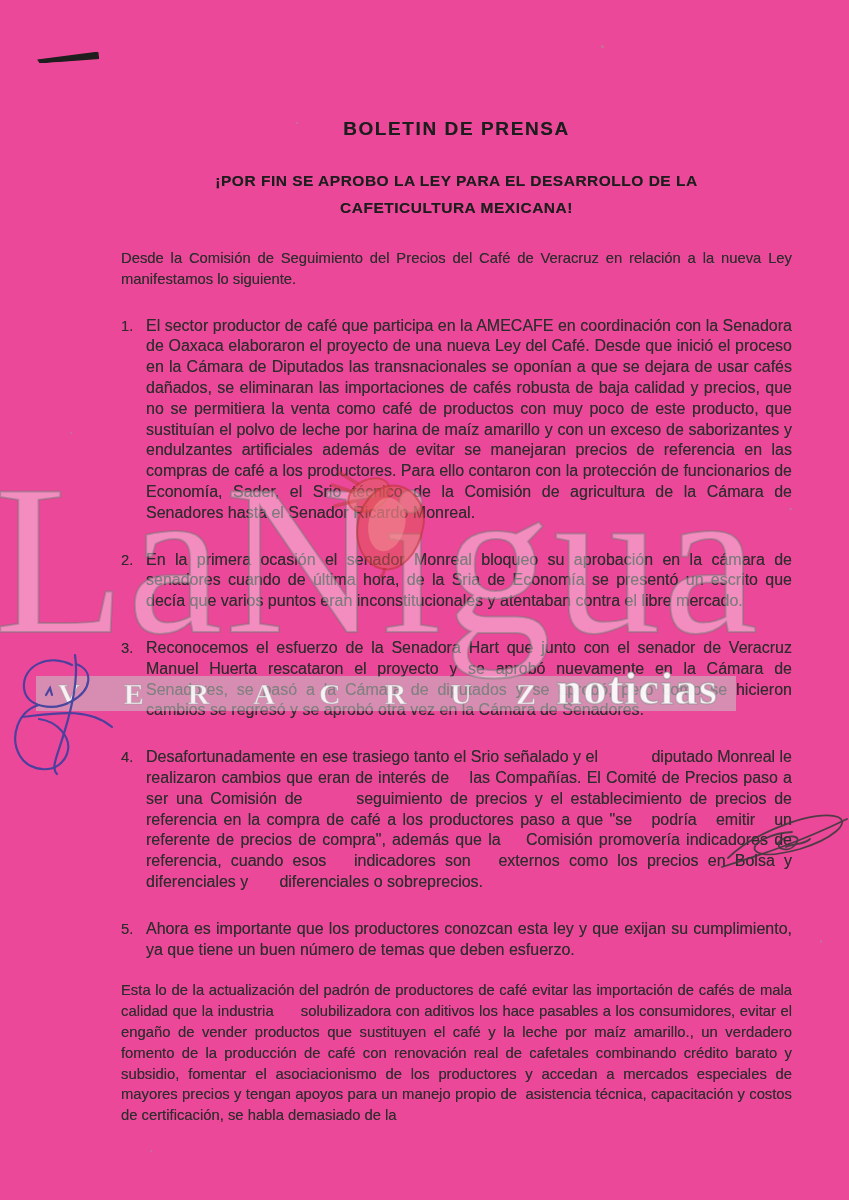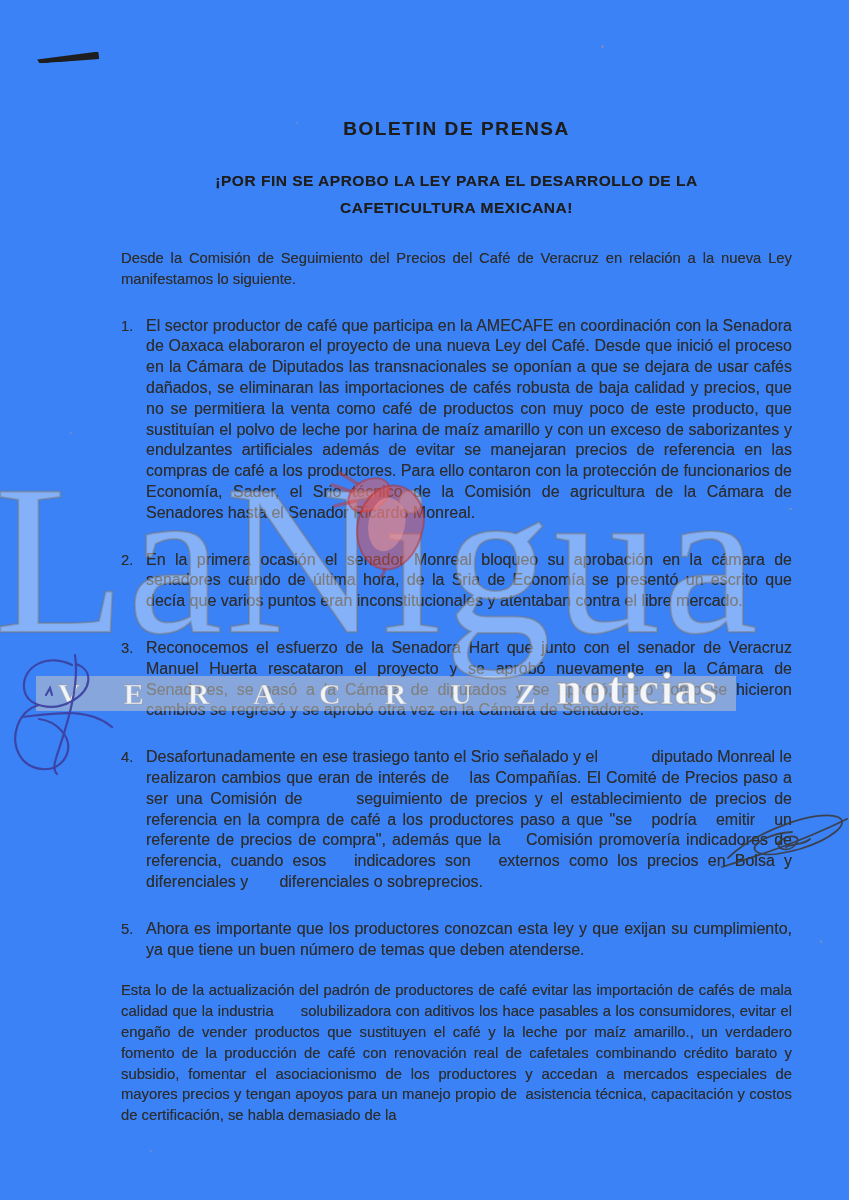--- a/index.html
+++ b/index.html
@@ -1,18 +1,18 @@
 <!DOCTYPE html>
 <html><head>
 <meta charset="utf-8">
 <style>
   html,body{margin:0;padding:0;}
   body{background:#e9e9e7;font-family:"Liberation Sans",sans-serif;}
   .page{
-    position:relative;width:849px;height:1200px;background:#3b82f6;overflow:hidden;
+    position:relative;width:849px;height:1200px;background:#ec4899;overflow:hidden;
     box-shadow:0 0 6px rgba(0,0,0,.25);
   }
   
   .corner-mark{
     position:absolute;left:37px;top:53px;width:62px;height:9px;background:#1e1e1e;
     transform:rotate(-3deg);border-radius:2px;
     clip-path:polygon(0 55%,100% 0,100% 85%,4% 100%);
   }
   .speck{position:absolute;background:#9a9a96;border-radius:50%;opacity:.55;}
   
@@ -96,21 +96,21 @@
     <div class="item">
       <span class="num">3.</span>
       <span class="txt">Reconocemos el esfuerzo de la Senadora Hart que junto con el senador de Veracruz Manuel Huerta rescataron el proyecto y se aprobó nuevamente en la Cámara de Senadores, se pasó a la Cámara de diputados y se aprobó, pero como se hicieron cambios se regresó y se aprobó otra vez en la Cámara de Senadores.</span>
     </div>
     <div class="item">
       <span class="num">4.</span>
       <span class="txt">Desafortunadamente en ese trasiego tanto el Srio señalado y el&nbsp;&nbsp;&nbsp;&nbsp;&nbsp;&nbsp;&nbsp;&nbsp;&nbsp;&nbsp;&nbsp; diputado Monreal le realizaron cambios que eran de interés de&nbsp;&nbsp;&nbsp; las Compañías. El Comité de Precios paso a ser una Comisión de&nbsp;&nbsp;&nbsp;&nbsp;&nbsp;&nbsp; seguimiento de precios y el establecimiento de precios de referencia en la compra de café a los productores paso a que "se&nbsp;&nbsp; podría&nbsp;&nbsp; emitir&nbsp;&nbsp; un referente de precios de compra", además que la&nbsp;&nbsp;&nbsp; Comisión promovería indicadores de referencia, cuando esos&nbsp;&nbsp; indicadores son&nbsp;&nbsp; externos como los precios en Bolsa y diferenciales y&nbsp;&nbsp;&nbsp;&nbsp;&nbsp;&nbsp; diferenciales o sobreprecios.</span>
     </div>
     <div class="item" style="margin-bottom:20px;">
       <span class="num">5.</span>
-      <span class="txt">Ahora es importante que los productores conozcan esta ley y que exijan su cumplimiento, ya que tiene un buen número de temas que deben atenderse.</span>
+      <span class="txt">Ahora es importante que los productores conozcan esta ley y que exijan su cumplimiento, ya que tiene un buen número de temas que deben esfuerzo.</span>
     </div>
 
     <p class="para closing">Esta lo de la actualización del padrón de productores de café evitar las importación de cafés de mala calidad que la industria&nbsp;&nbsp;&nbsp;&nbsp;&nbsp; solubilizadora con aditivos los hace pasables a los consumidores, evitar el engaño de vender productos que sustituyen el café y la leche por maíz amarillo., un verdadero fomento de la producción de café con renovación real de cafetales combinando crédito barato y subsidio, fomentar el asociacionismo de los productores y accedan a mercados especiales de mayores precios y tengan apoyos para un manejo propio de&nbsp; asistencia técnica, capacitación y costos de certificación, se habla demasiado de la</p>
   </div>
 
   <div class="wm">
     <div class="wm-band"></div>
     <div class="wm-name">LaNigua</div>
     <div class="wm-veracruz">VERACRUZ</div>
     <div class="wm-noticias">noticias</div>

